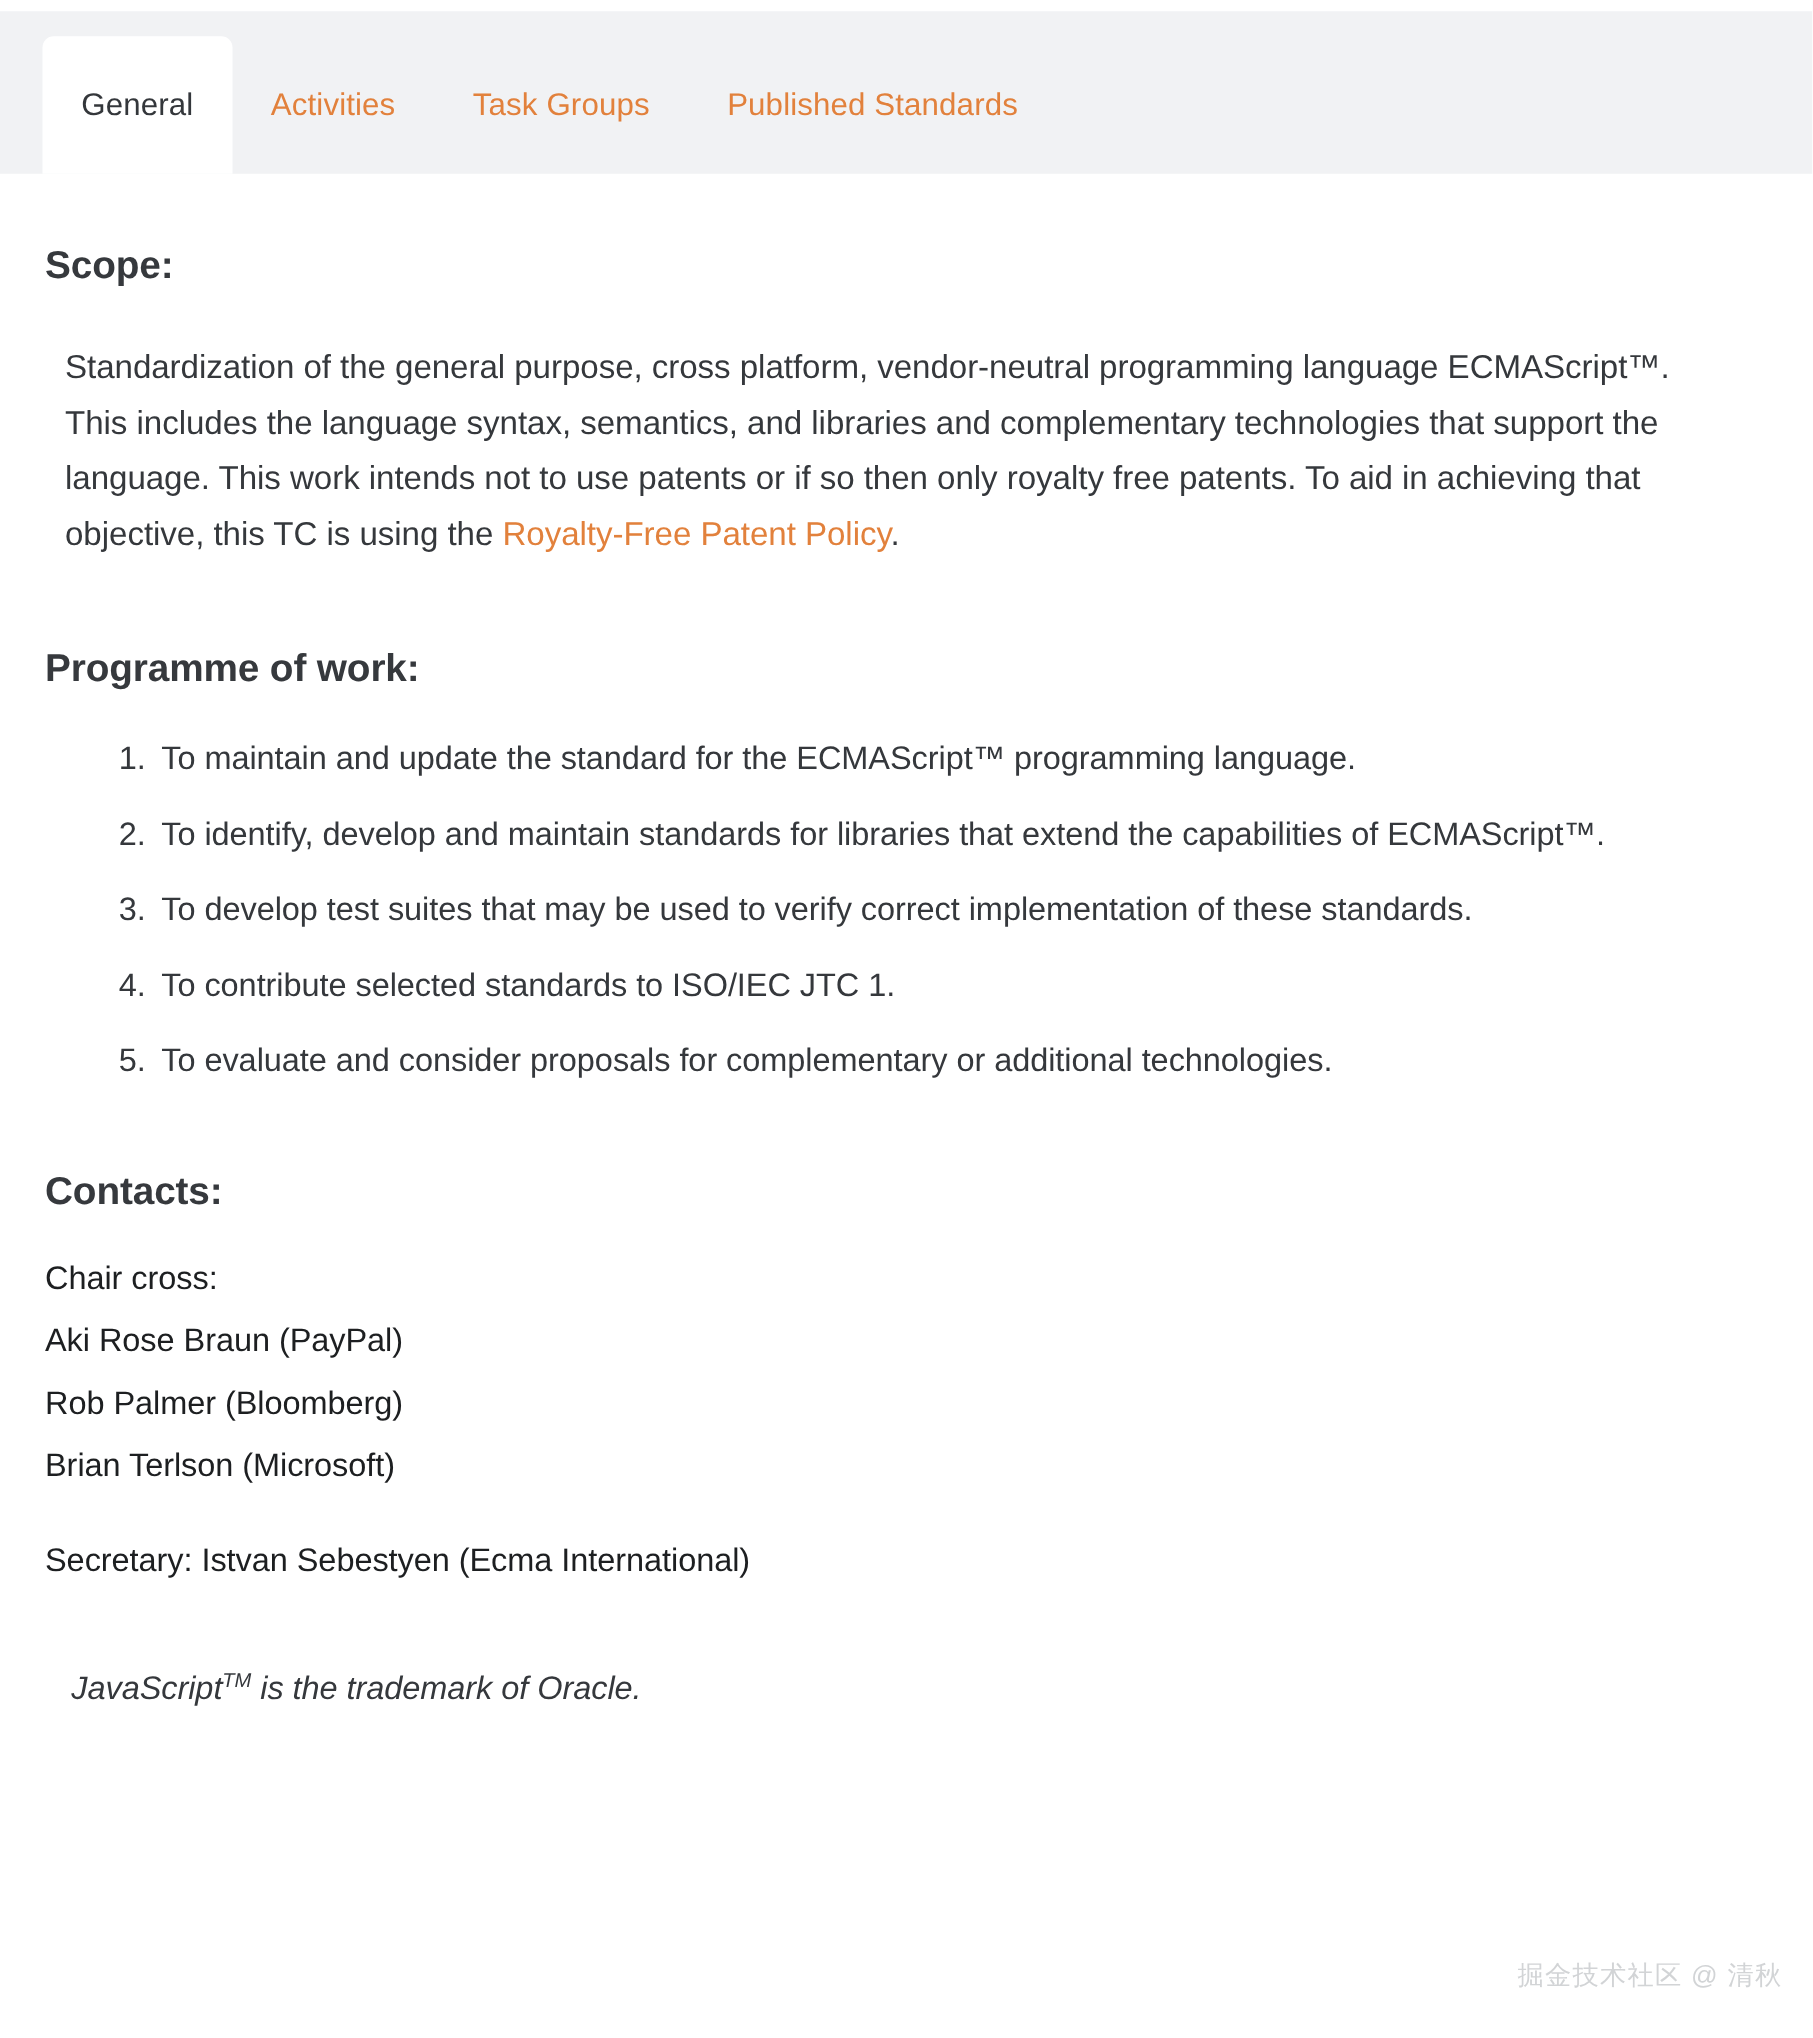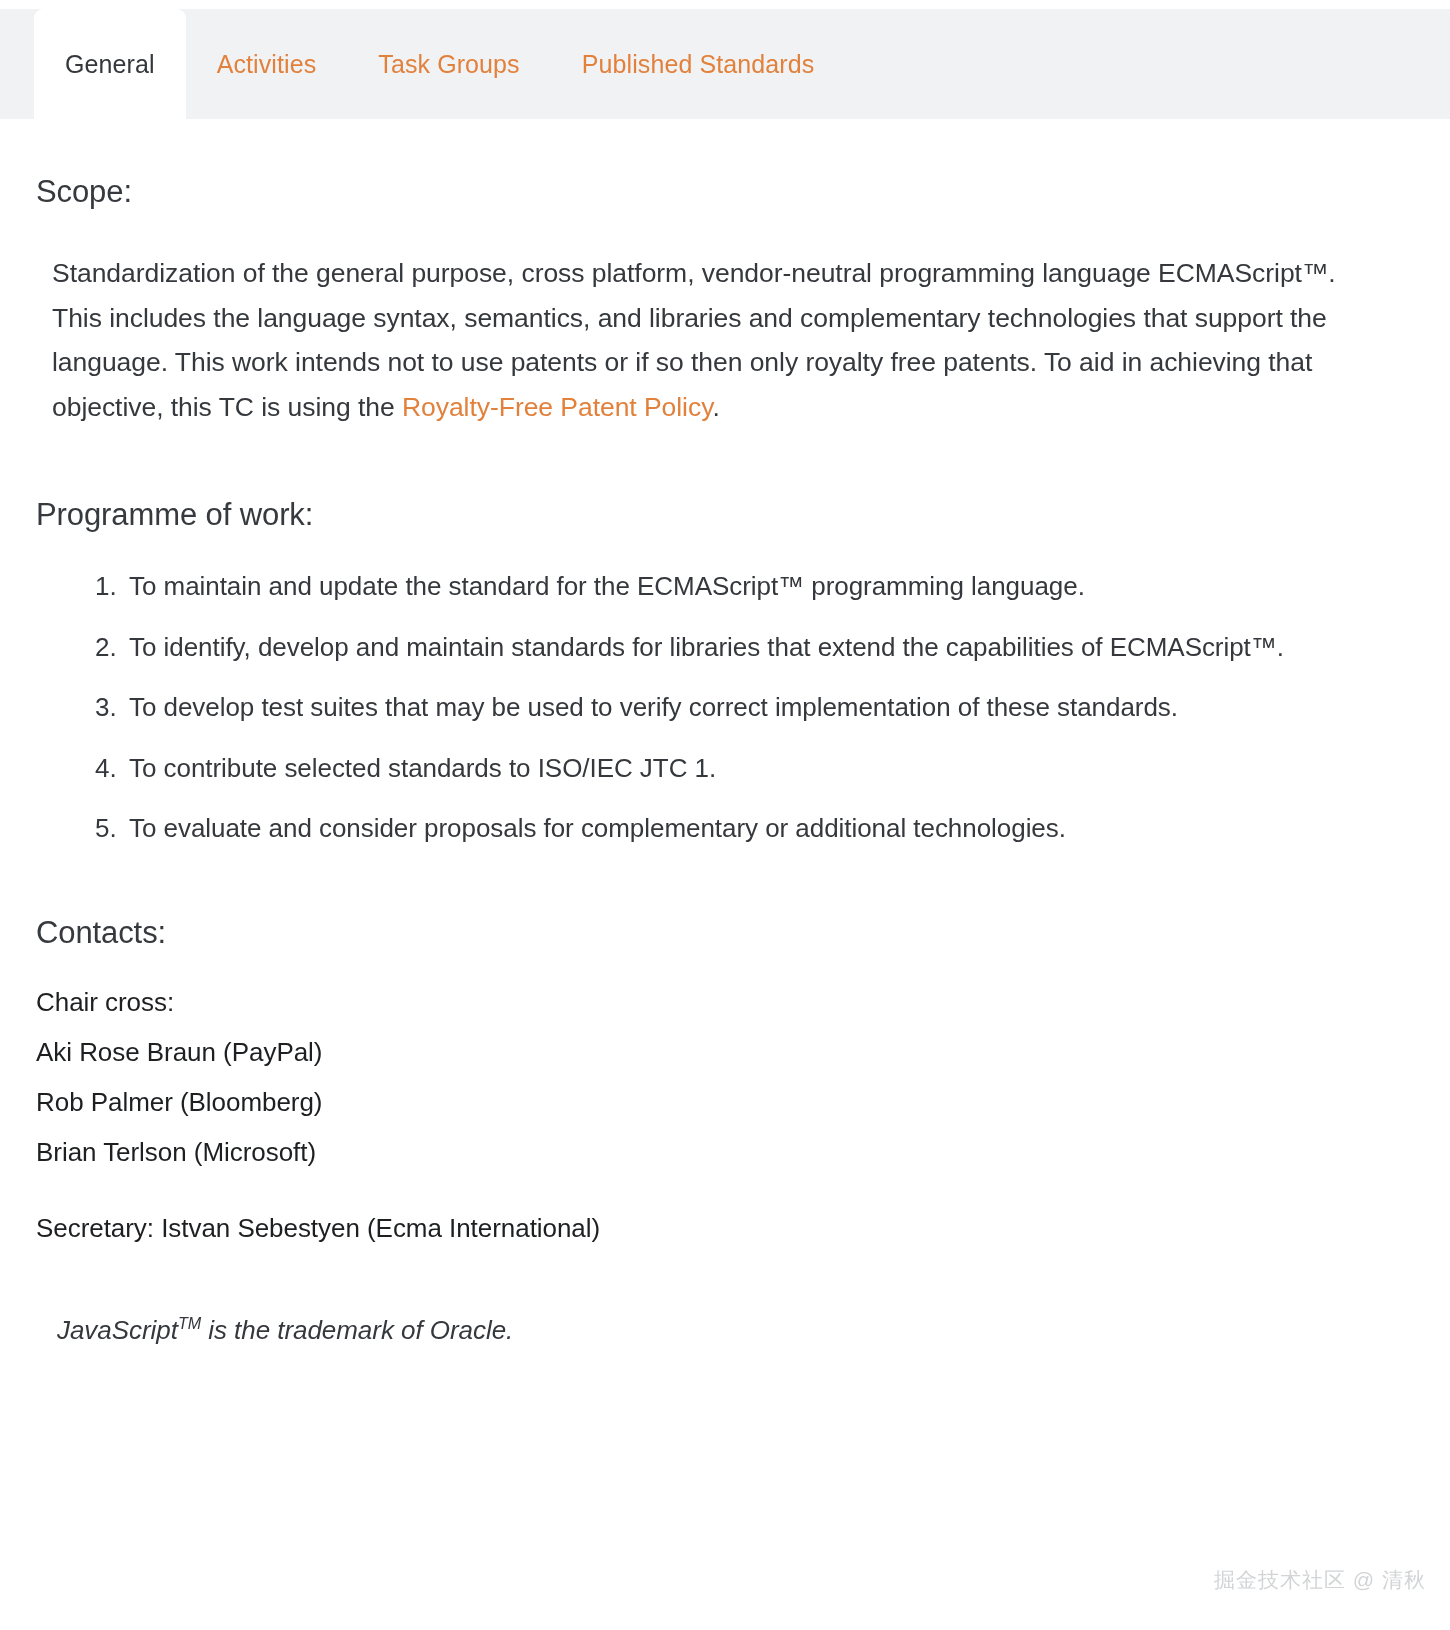--- a/index.html
+++ b/index.html
@@ -11,21 +11,21 @@
     height: 1630px;
     background: #ffffff;
     font-family: "Liberation Sans", sans-serif;
     color: #2e3033;
     overflow: hidden;
     position: relative;
   }
 
   
   .tabbar {
-    height: 119px;
+    height: 139px;
     background: #f1f2f4;
     box-sizing: border-box;
     padding-left: 34px;
     display: flex;
     align-items: flex-end;
     position: relative;
   }
   .tabbar::before {
     content: "";
     position: absolute;
@@ -53,21 +53,21 @@
     height: 110px;
   }
 
   
   .content {
     padding: 0 36px;
     box-sizing: border-box;
   }
   h2.section-heading {
     font-size: 31px;
-    font-weight: normal;
+    font-weight: bold;
     color: #36393d;
     margin: 0;
     letter-spacing: -0.1px;
   }
   #scope-heading { padding-top: 55px; }
   #programme-heading { padding-top: 52px; }
   #contacts-heading { padding-top: 51px; }
 
   p.body-text {
     font-size: 26.5px;

